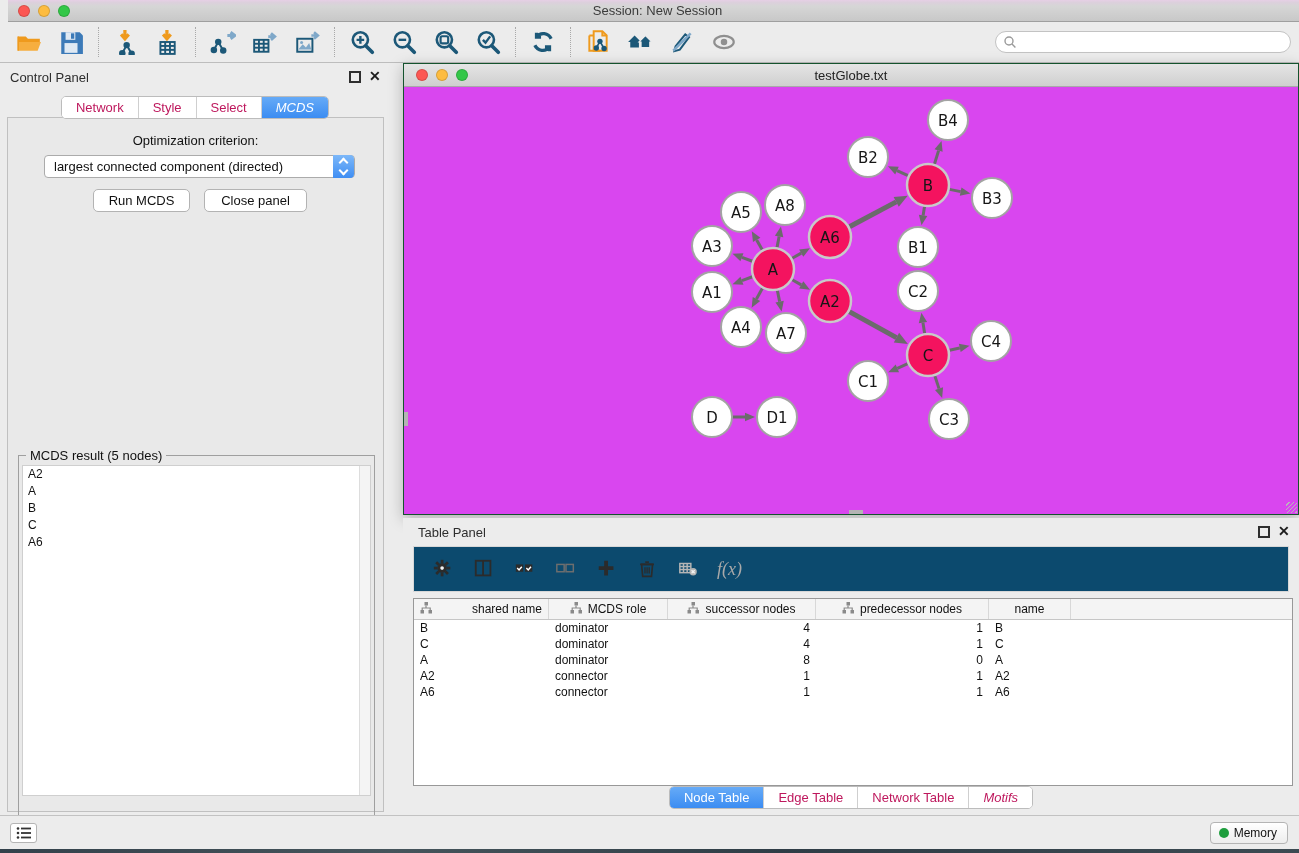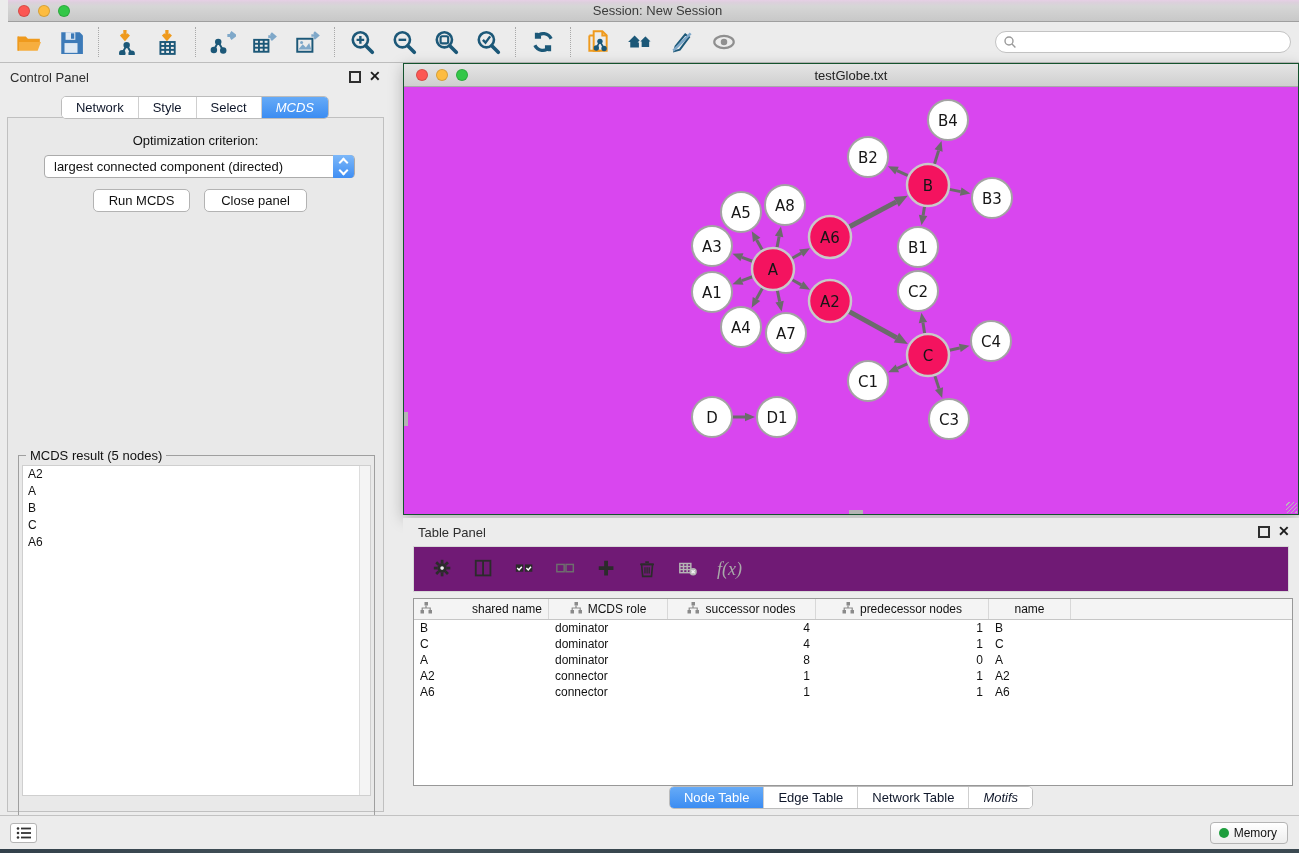--- a/index.html
+++ b/index.html
@@ -30,21 +30,21 @@
 
   
   #control-panel { left:0; top:63px; width:390px; height:752px; background:#ececec; }
   .panel-head { position:absolute; left:0; top:0; width:100%; height:26px; }
   .panel-title { position:absolute; left:10px; top:7px; font-size:13px; color:#2e2e2e; }
   .wb { position:absolute; top:8px; width:12px; height:12px; }
   .float-box { border:2px solid #2e2e2e; }
   .close-x { font-size:14px; font-weight:bold; color:#1d1d1d; line-height:11px; }
   #cp-tabs { position:absolute; left:0; top:33px; width:100%; display:flex; justify-content:center; z-index:2; }
   .seg { display:flex; border:1px solid #bcbcbc; border-radius:5px; overflow:hidden; background:#fff; }
-  .seg .tab { padding:3px 14px; font-size:13px; color:#0f172a; background:#fff; border-right:1px solid #cfcfcf; }
+  .seg .tab { padding:3px 14px; font-size:13px; color:#be185d; background:#fff; border-right:1px solid #cfcfcf; }
   .seg .tab:last-child { border-right:none;font-style:italic; }
   .seg .tab.sel { background:linear-gradient(#66abf7,#3b8cf2); color:#fff; }
   #cp-body { position:absolute; left:7px; top:54px; width:377px; height:695px;
     background:#e9e9e9; border:1px solid #c0c0c0; }
   #opt-label { position:absolute; left:0; top:15px; width:100%; text-align:center; font-size:13px; color:#111; }
   #criterion { position:absolute; left:36px; top:37px; width:311px; height:23px; background:#fff;
     border:1px solid #ababab; border-radius:4px; font-size:13px; color:#111;
     display:flex; align-items:center; padding-left:9px; }
   #criterion .cap { position:absolute; right:0; top:-1px; width:21px; height:23px;
     background:linear-gradient(#7db8f9,#3f8ef3); border-radius:0 4px 4px 0;
@@ -72,21 +72,21 @@
   .tickv { position:absolute; left:0px; top:325px; width:4px; height:14px; background:#b4b4b4; }
   .tickh { position:absolute; left:445px; bottom:0px; width:14px; height:4px; background:#b4b4b4; }
   #grip { position:absolute; right:1px; bottom:1px; width:11px; height:11px;
     background:repeating-linear-gradient(135deg,transparent 0 2px,#b9b9b9 2px 3px); }
   .node-label { font-size:15px; fill:#161616; text-anchor:middle; dominant-baseline:middle;
     font-family:"DejaVu Sans", sans-serif; }
 
   
   #table-panel { left:403px; top:518px; width:896px; height:297px; background:#ececec; }
   #tp-toolbar { position:absolute; left:10px; top:28px; width:876px; height:46px;
-    background:#701a75; border:1px solid #d7d7d7; display:flex; align-items:center; padding:8px 10px; gap:4px; }
+    background:#0c4a6e; border:1px solid #d7d7d7; display:flex; align-items:center; padding:8px 10px; gap:4px; }
   .tp-btn { width:37px; height:36px; display:flex; align-items:center; justify-content:center; }
   .tp-btn svg { width:22px; height:22px; }
   .fx { font-family:"Liberation Serif", serif; font-style:italic; font-size:18px; color:#a9a9a9; }
   #tp-table { position:absolute; left:10px; top:80px; width:880px; height:188px; background:#fff;
     border:1px solid #989898; overflow:hidden; }
   #tp-header { display:flex; height:21px; background:#f4f4f4; border-bottom:1px solid #c6c6c6; }
   .th { display:flex; align-items:center; justify-content:center; gap:6px; font-size:12px; color:#111;
     border-right:1px solid #d8d8d8; }
   .th svg { width:12px; height:12px; flex:none; }
   .tr { display:flex; height:16px; align-items:center; }

